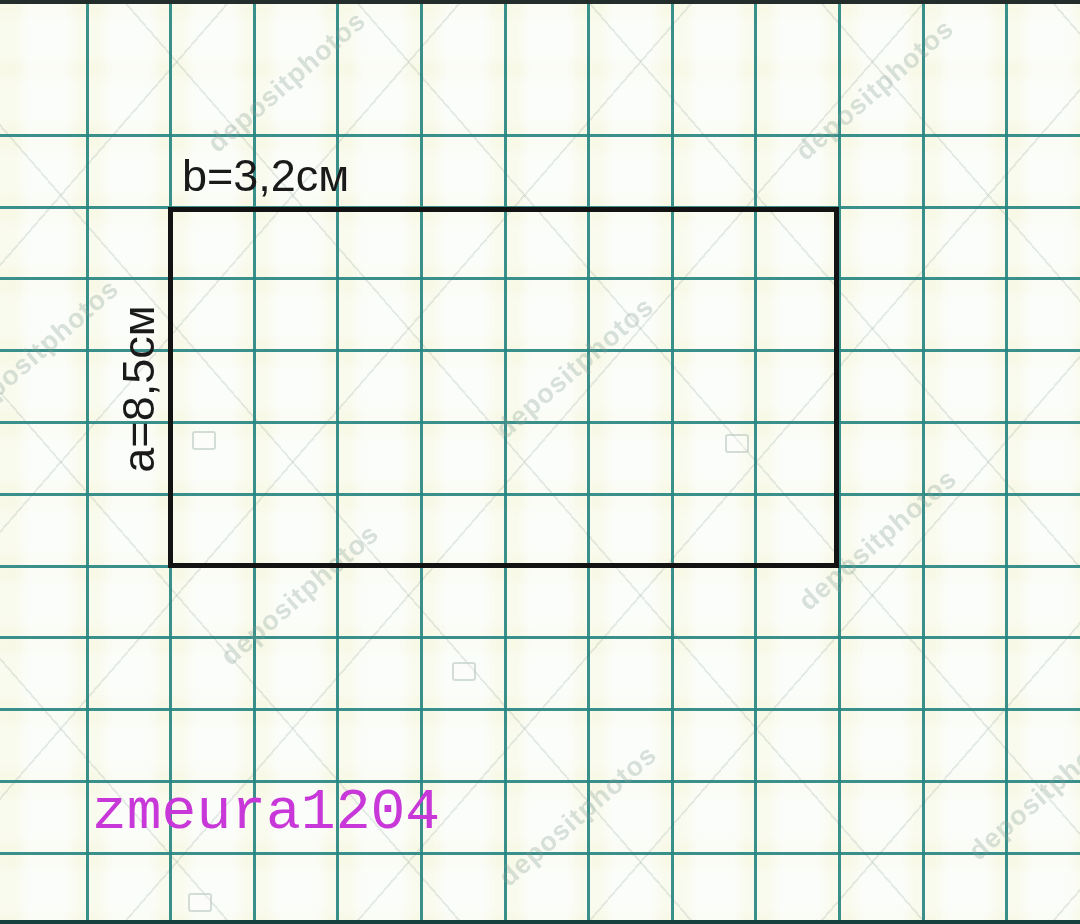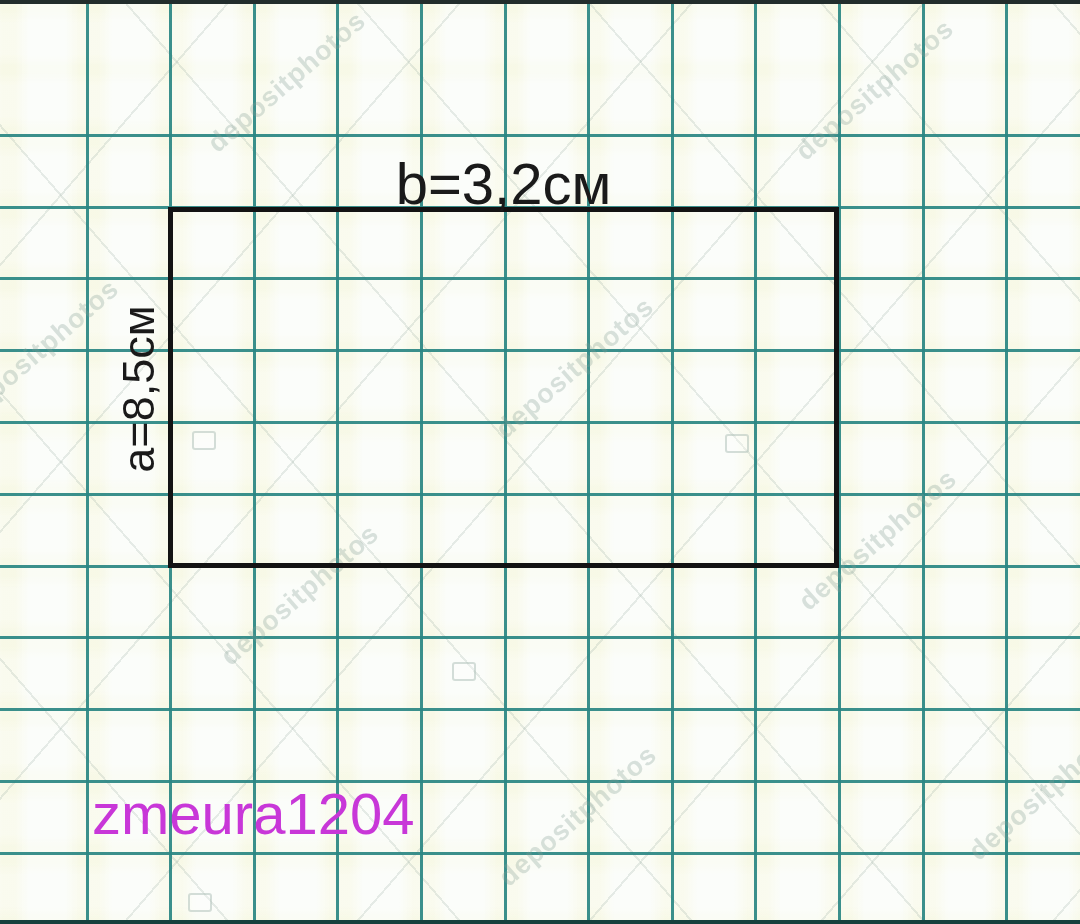--- a/index.html
+++ b/index.html
@@ -74,25 +74,24 @@
     top: 207px;
     width: 671px;
     height: 361px;
     border: 5px solid #131313;
     box-sizing: border-box;
     background: transparent;
   }
 
   .label-top {
     position: absolute;
-    left: 168px;
+    left: 182px;
     top: 150px;
     width: 671px;
-    text-align: center;
-    font-size: 58px;
+    font-size: 45px;
     color: #1a1a1a;
     white-space: nowrap;
   }
 
   .label-side {
     position: absolute;
     left: 139px;
     top: 389px;
     transform: translate(-50%, -50%) rotate(-90deg);
     font-size: 45px;
@@ -100,20 +99,21 @@
     white-space: nowrap;
   }
 
   .username-mark {
     position: absolute;
     left: 92px;
     top: 780px;
     font-size: 58px;
     color: #c837d8;
     white-space: nowrap;
+    font-family: Liberation Mono, monospace;
   }
 </style>
 </head>
 <body>
 
 <div class="paper">
 
   <span class="stock-text" style="left:287px;  top:82px;">depositphotos</span>
   <span class="stock-text" style="left:875px;  top:90px;">depositphotos</span>
   <span class="stock-text" style="left:575px;  top:368px;">depositphotos</span>

